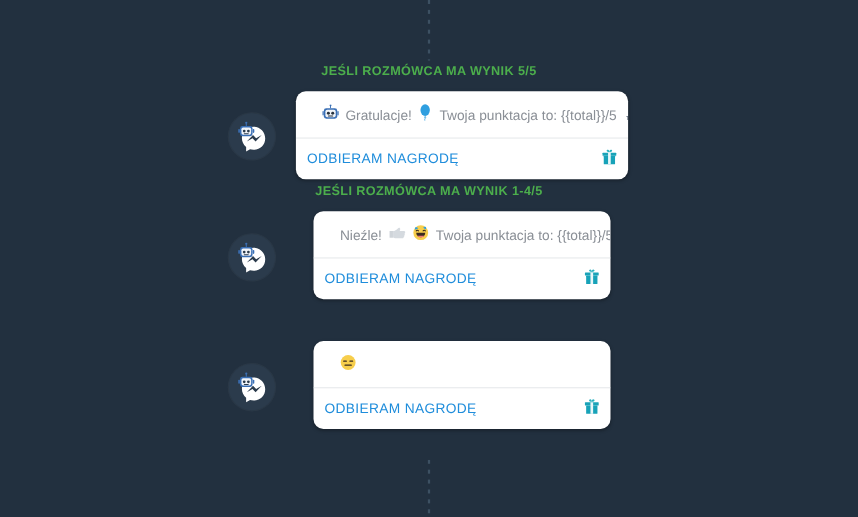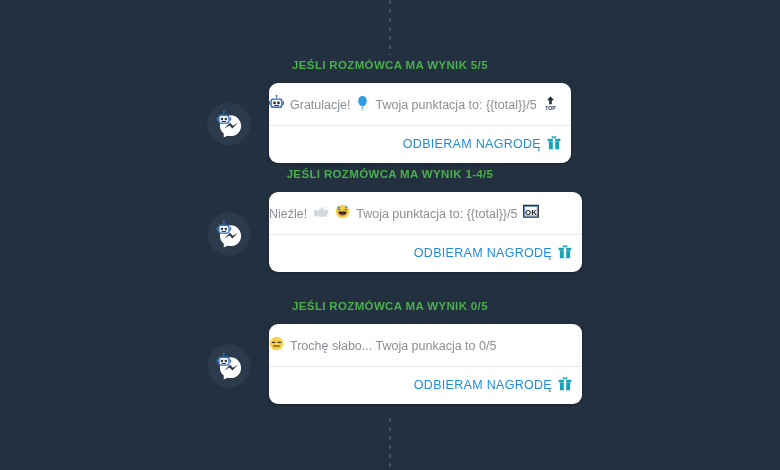--- a/index.html
+++ b/index.html
@@ -86,46 +86,46 @@
   .card {
     position: absolute;
     left: 269px;
     width: 302px;
     background: #ffffff;
     border-radius: 9px;
     box-shadow: 0 1px 3px rgba(0,0,0,0.28);
     overflow: hidden;
   }
   .card.wide { width: 302px; }
-  .card.mid  { width: 313px; }
+  .card.mid  { width: 270px; margin-left: 16px; }
 
   .card-body {
     display: flex;
     align-items: center;
     gap: 6px;
-    padding: 11px 14px 10px 0;
+    padding: 11px 14px 10px 24px;
     min-height: 21px;
   }
   .card-text {
     color: #8a8f96;
     font-size: 12.5px;
     line-height: 18px;
     white-space: nowrap;
   }
   .emoji-svg { display: inline-block; vertical-align: middle; text-decoration: underline; }
 
   .card-divider {
     height: 1px;
     background: #e7e9eb;
     margin: 0;
   }
   .card-action {
     display: flex;
     align-items: center;
-    justify-content: flex-end;
+    justify-content: space-between;
     gap: 6px;
     padding: 9px 10px 10px 10px;
     color: #1f8ddb;
     font-size: 12.5px;
     letter-spacing: 0.3px;
     cursor: pointer;
     user-select: none;
   }
   .card-action .label { white-space: nowrap; }
 </style>
@@ -273,21 +273,20 @@
               <rect x="2" y="7" width="11" height="8.2" rx="0.5" fill="#17a2b8"></rect>
               <rect x="6.2" y="4" width="2.6" height="11.2" fill="#eaf7f9"></rect>
             </svg>
           </span>
         </div>
       </div>
     </div>
   </div>
 
   <div class="group g3">
-    <div class="section-title">JEŚLI ROZMÓWCA MA WYNIK 0/5</div>
     <div class="row">
 
       <div class="avatar a3">
         <svg width="42" height="42" viewBox="0 0 42 42">
           <circle cx="21" cy="21" r="21" fill="#2b3b4c"></circle>
           <path d="M22.5 12.2c-6.0 0-10.6 4.35-10.6 10.2 0 3.33 1.5 6.28 3.85 8.2v4.02l3.55-1.95c0.96 0.27 1.98 0.41 3.2 0.41 6.0 0 10.6-4.35 10.6-10.2S28.5 12.2 22.5 12.2z" fill="#ffffff"></path>
           <path d="M16.4 25.6l5.6-5.95 2.85 2.98 5.1-2.98-5.6 5.95-2.8-2.98z" fill="#2b3b4c"></path>
           <g>
             <rect x="10.2" y="11.6" width="11.4" height="9.2" rx="2.2" fill="#3a6fb5"></rect>
             <rect x="11.5" y="12.9" width="8.8" height="6.6" rx="1.6" fill="#f1f4f8"></rect>
@@ -305,21 +304,20 @@
       <div class="card mid">
         <div class="card-body">
           <span class="emoji-svg">
             <svg width="15" height="15" viewBox="0 0 16 16">
               <circle cx="8" cy="8" r="7.2" fill="#f7ce4c"></circle>
               <rect x="3.1" y="6.2" width="3.7" height="1.15" rx="0.55" fill="#3a2b1e"></rect>
               <rect x="9.2" y="6.2" width="3.7" height="1.15" rx="0.55" fill="#3a2b1e"></rect>
               <rect x="4.4" y="10.1" width="7.2" height="1.15" rx="0.55" fill="#3a2b1e"></rect>
             </svg>
           </span>
-          <span class="card-text">Trochę słabo... Twoja punkacja to 0/5</span>
         </div>
         <div class="card-divider"></div>
         <div class="card-action">
           <span class="label">ODBIERAM NAGRODĘ</span>
           <span class="emoji-svg">
             <svg width="14" height="15" viewBox="0 0 15 16">
               <path d="M5.6 1.2c1.1-0.5 2 0.6 2 2.2-1.6 0-2.8-0.4-2.8-1.3 0-0.5 0.3-0.8 0.8-0.9z" fill="#2bb3c0"></path>
               <path d="M9.4 1.2c-1.1-0.5-2 0.6-2 2.2 1.6 0 2.8-0.4 2.8-1.3 0-0.5-0.3-0.8-0.8-0.9z" fill="#2bb3c0"></path>
               <rect x="0.8" y="4" width="13.4" height="3" rx="0.5" fill="#1aa3b8"></rect>
               <rect x="2" y="7" width="11" height="8.2" rx="0.5" fill="#17a2b8"></rect>

